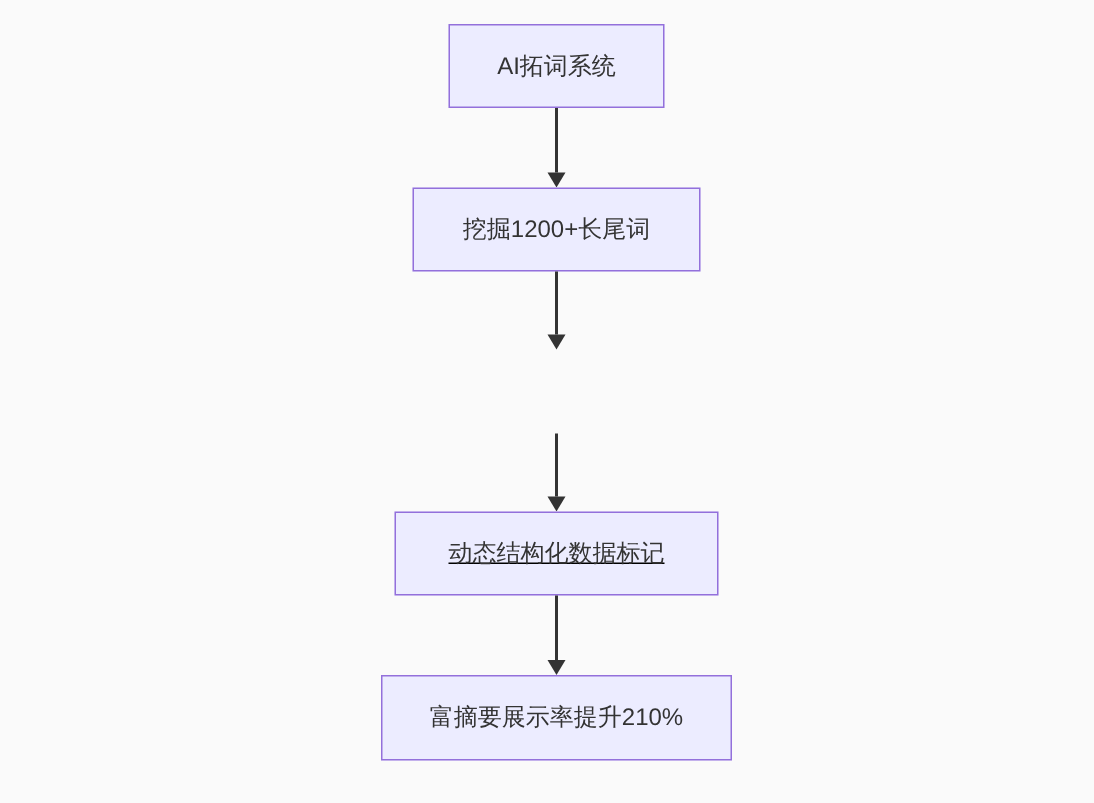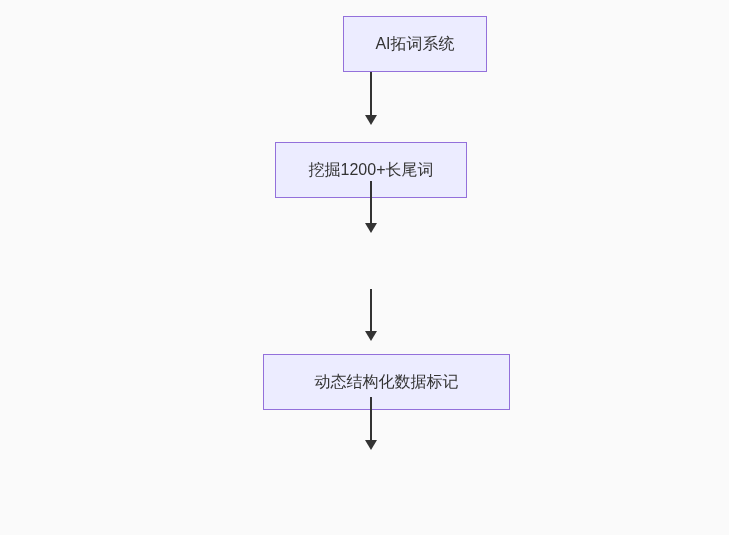--- a/index.html
+++ b/index.html
@@ -28,24 +28,24 @@
     border: 1px solid var(--node-border);
     display: flex;
     align-items: center;
     justify-content: center;
   }
   .node span {
     font-size: 16px;
     color: var(--text-color);
     white-space: nowrap;
   }
-  .n0 { top: 16px;  left: 299px; width: 144px; margin-left: 44px; }
-  .n1 { top: 142px; left: 275px; width: 192px; }
+  .n0 { top: 16px;  left: 299px; width: 144px; }
+  .n1 { top: 125px; left: 275px; width: 192px; }
   .n2 { top: 233px; left: 261px; width: 220px; }
-  .n3 { top: 354px; left: 263px; width: 247px; }
+  .n3 { top: 341px; left: 263px; width: 216px; text-decoration: underline; }
   .n4 { top: 450px; left: 254px; width: 234px; height: 57px; }
   .arrow {
     position: absolute;
     left: 365px;
     width: 12px;
     display: flex;
     flex-direction: column;
     align-items: center;
   }
   .a0 { top: 72px;  height: 53px; }
@@ -97,14 +97,17 @@
 
   <div class="node n3">
     <span>动态结构化数据标记</span>
   </div>
 
   <div class="arrow a3">
     <div class="arrow-line"></div>
     <div class="arrow-head"></div>
   </div>
 
+  <div class="node n4">
+    <span>富摘要展示率提升210%</span>
+  </div>
 
 </div>
 
 </body></html>

